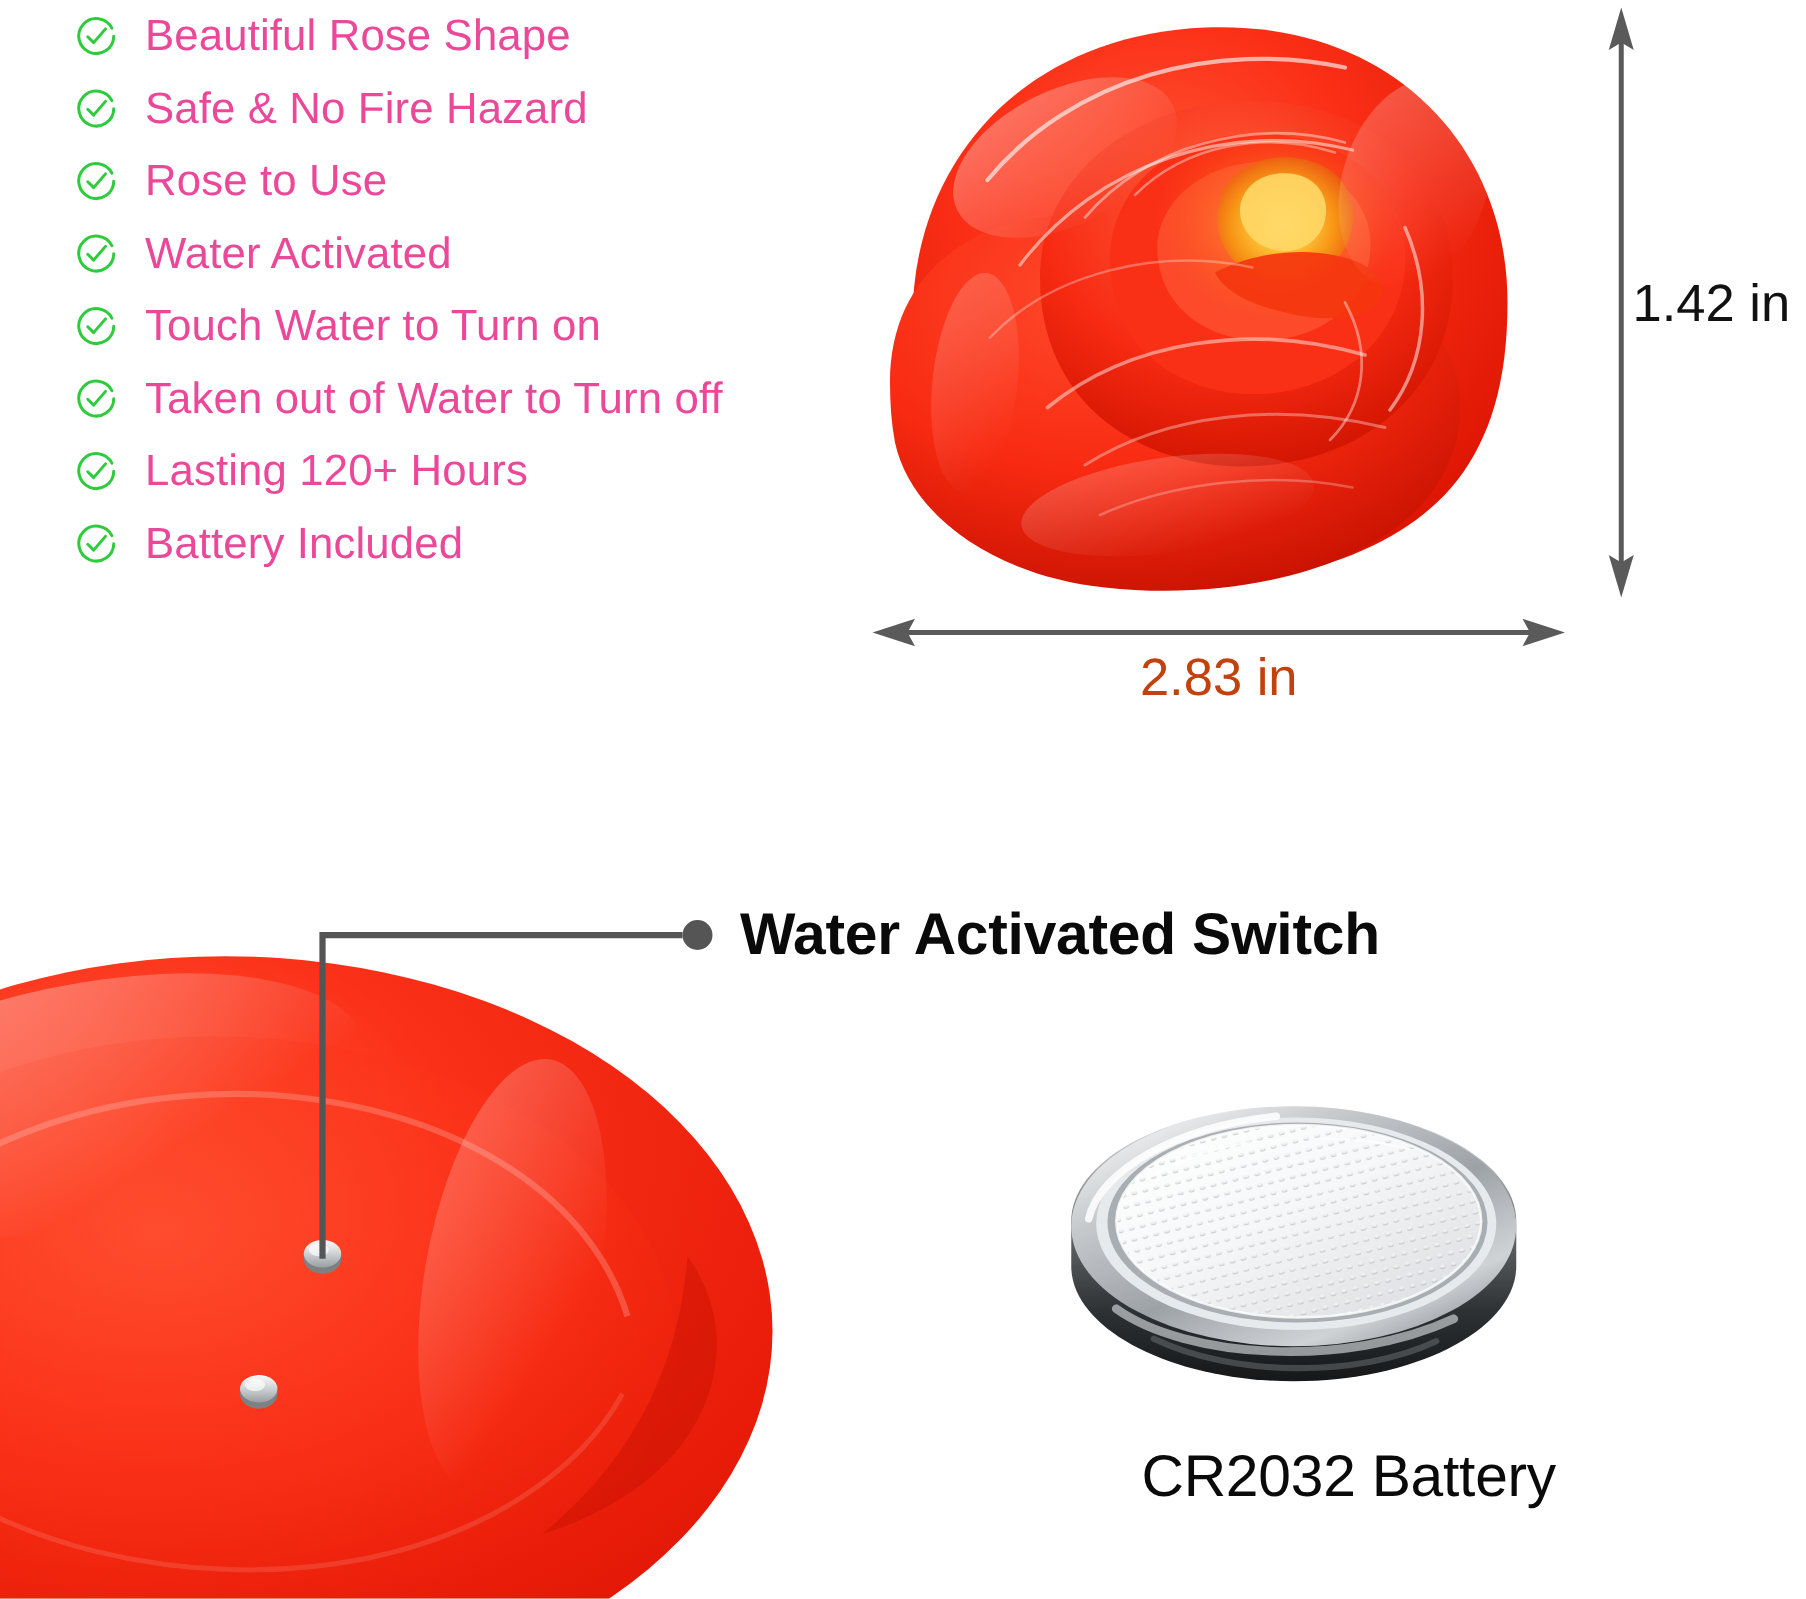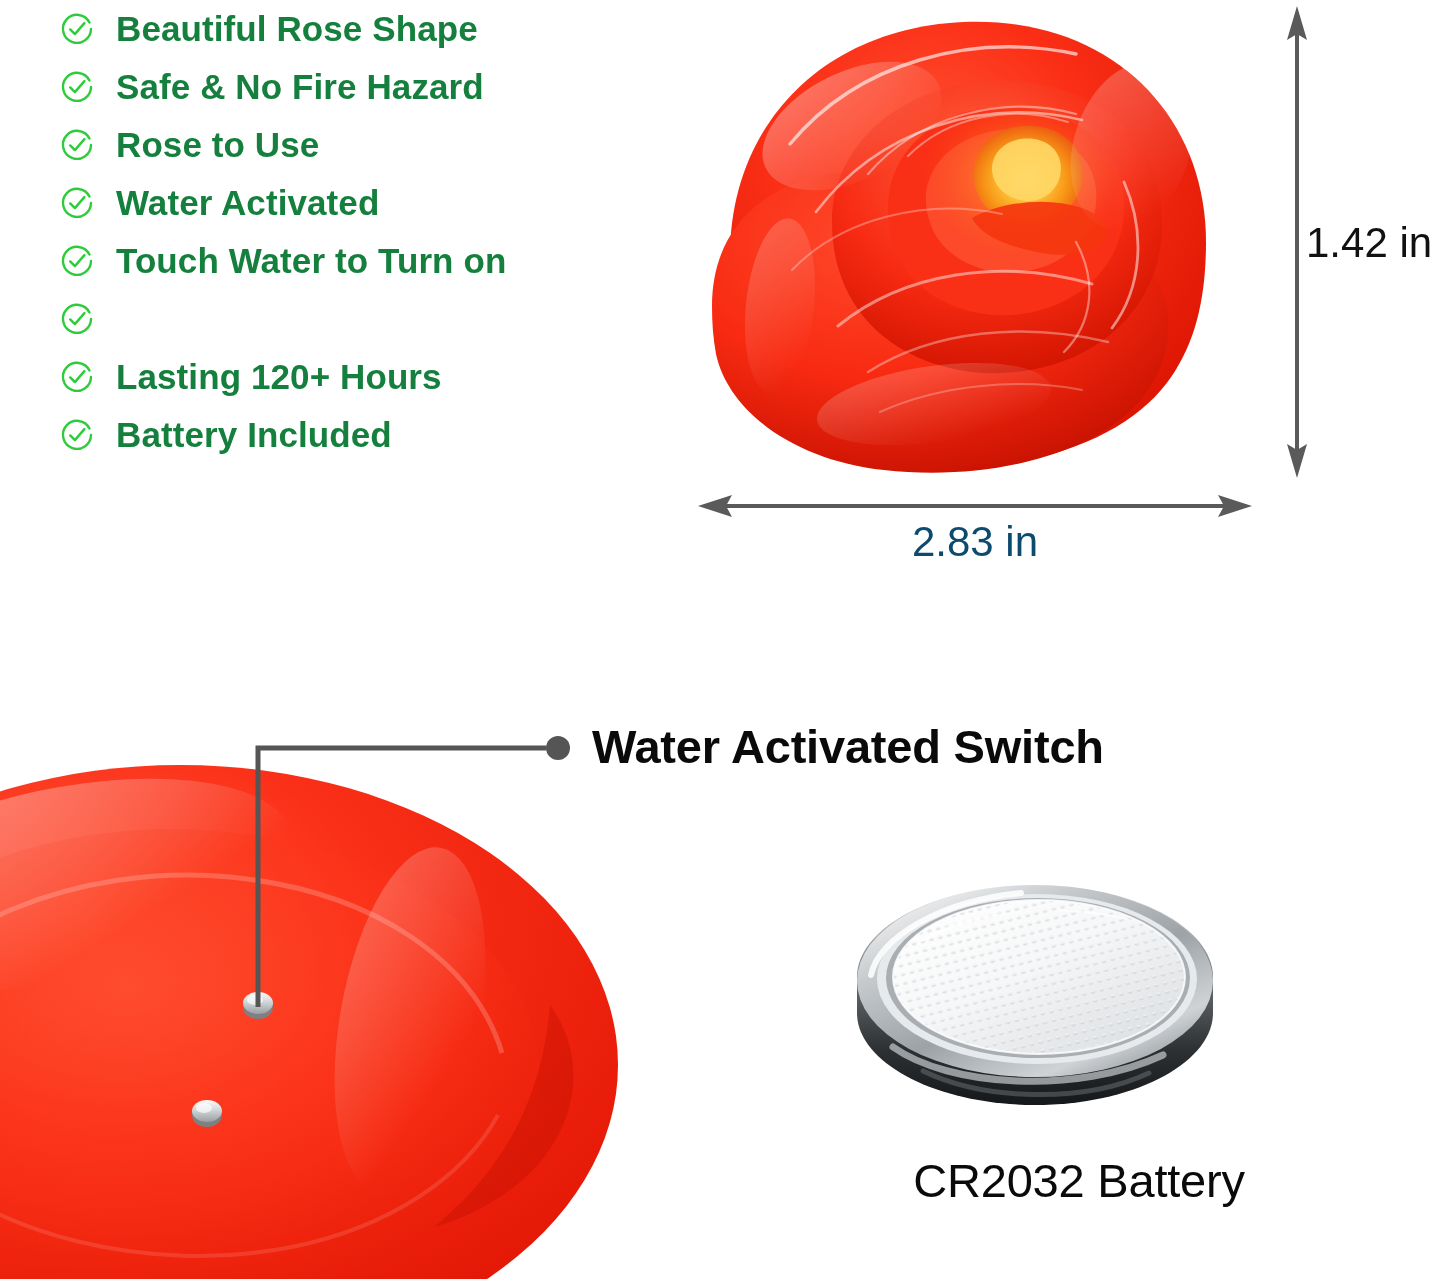--- a/index.html
+++ b/index.html
@@ -35,24 +35,24 @@
   .check-icon {
     width: 34px;
     height: 34px;
     flex: 0 0 34px;
     display: block;
   }
   .feature-label {
     margin-left: 22px;
     font-size: 35px;
     line-height: 40px;
-    color: #15803d;
+    color: #ec4899;
     letter-spacing: 0.1px;
     white-space: nowrap;
-    font-weight: 700;
+    font-weight: 400;
   }
 
   
   #rose-candle {
     position: absolute;
     left: 672px;
     top: 6px;
     width: 590px;
     height: 480px;
   }
@@ -89,21 +89,21 @@
   #dim-horizontal svg { display: block; width: 100%; height: 100%; }
 
   #dim-horizontal-label {
     position: absolute;
     left: 690px;
     top: 516px;
     width: 570px;
     text-align: center;
     font-size: 42px;
     line-height: 52px;
-    color: #0c4a6e;
+    color: #c2410c;
     white-space: nowrap;
   }
 
   
   #candle-base {
     position: absolute;
     left: -150px;
     top: 735px;
     width: 790px;
     height: 620px;
@@ -199,20 +199,21 @@
         <path d="M10.2 17.4 L14.9 22.1 L24.4 11.1" fill="none" stroke="#2ECC3C" stroke-width="2.4" stroke-linecap="round" stroke-linejoin="round"></path>
       </svg>
       <span class="feature-label">Touch Water to Turn on</span>
     </div>
 
     <div class="feature-row">
       <svg class="check-icon" viewBox="0 0 34 34">
         <path d="M29.5 10.5 A14 14 0 1 0 31 17" fill="none" stroke="#2ECC3C" stroke-width="2.4" stroke-linecap="round"></path>
         <path d="M10.2 17.4 L14.9 22.1 L24.4 11.1" fill="none" stroke="#2ECC3C" stroke-width="2.4" stroke-linecap="round" stroke-linejoin="round"></path>
       </svg>
+      <span class="feature-label">Taken out of Water to Turn off</span>
     </div>
 
     <div class="feature-row">
       <svg class="check-icon" viewBox="0 0 34 34">
         <path d="M29.5 10.5 A14 14 0 1 0 31 17" fill="none" stroke="#2ECC3C" stroke-width="2.4" stroke-linecap="round"></path>
         <path d="M10.2 17.4 L14.9 22.1 L24.4 11.1" fill="none" stroke="#2ECC3C" stroke-width="2.4" stroke-linecap="round" stroke-linejoin="round"></path>
       </svg>
       <span class="feature-label">Lasting 120+ Hours</span>
     </div>
 

